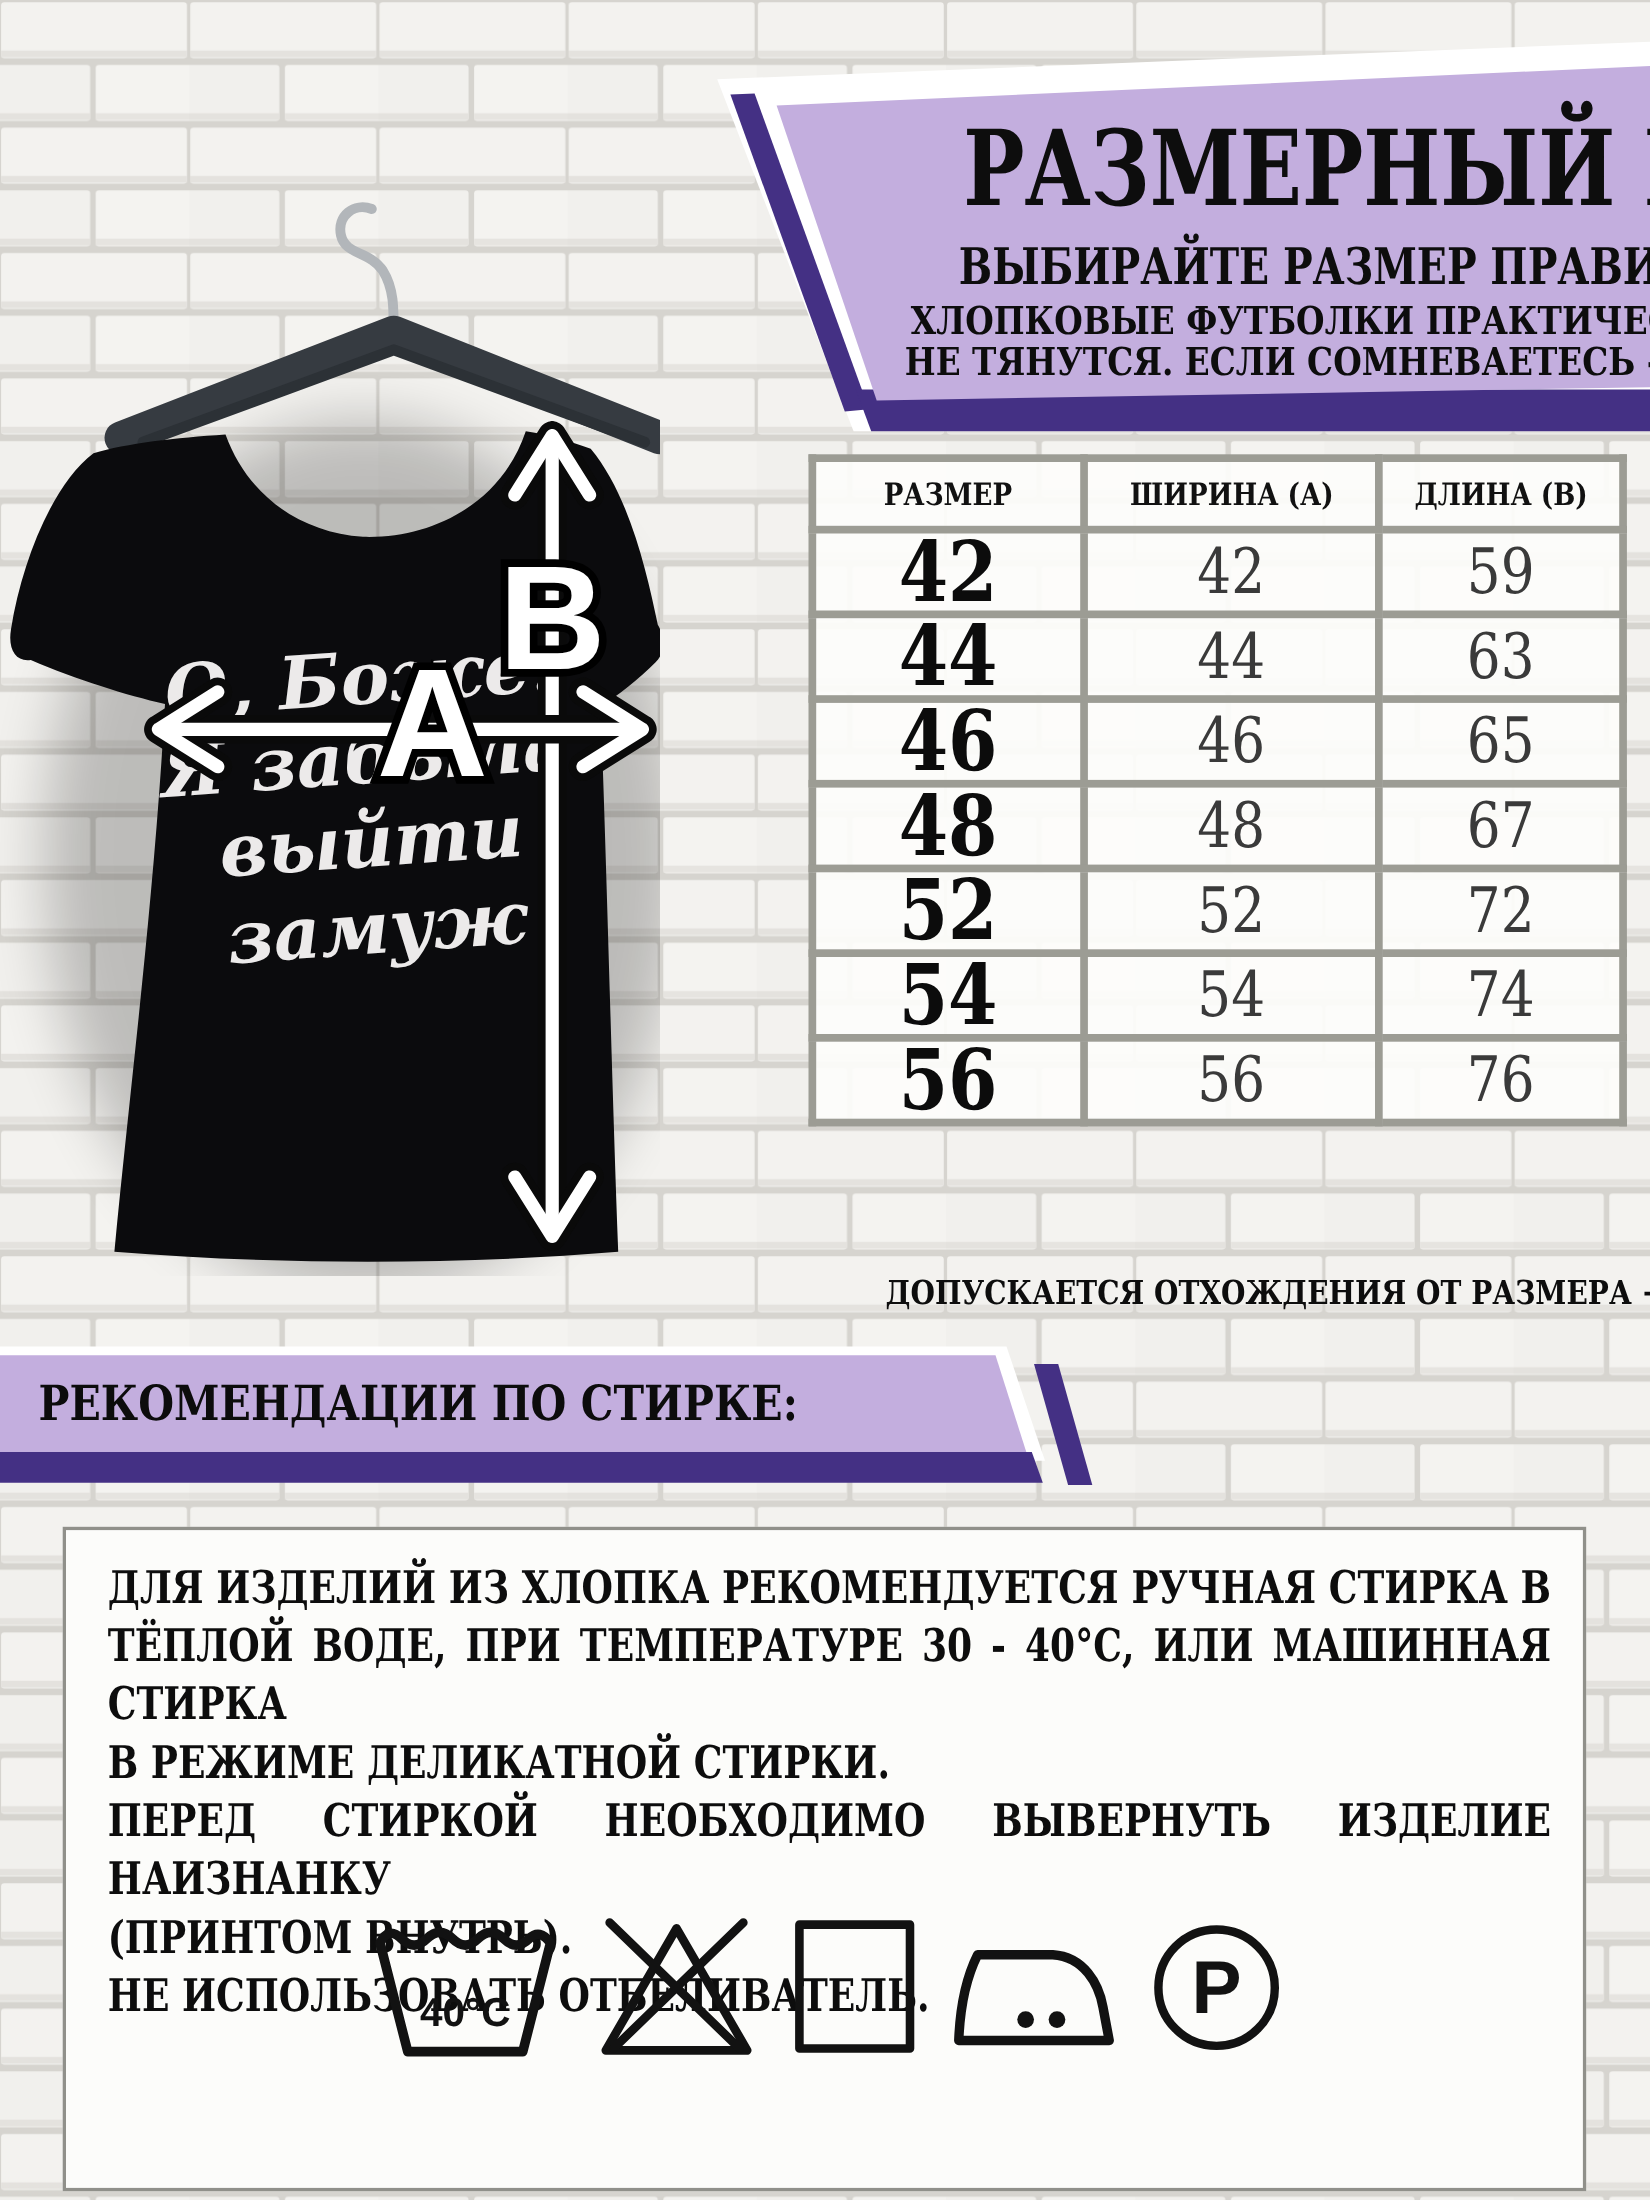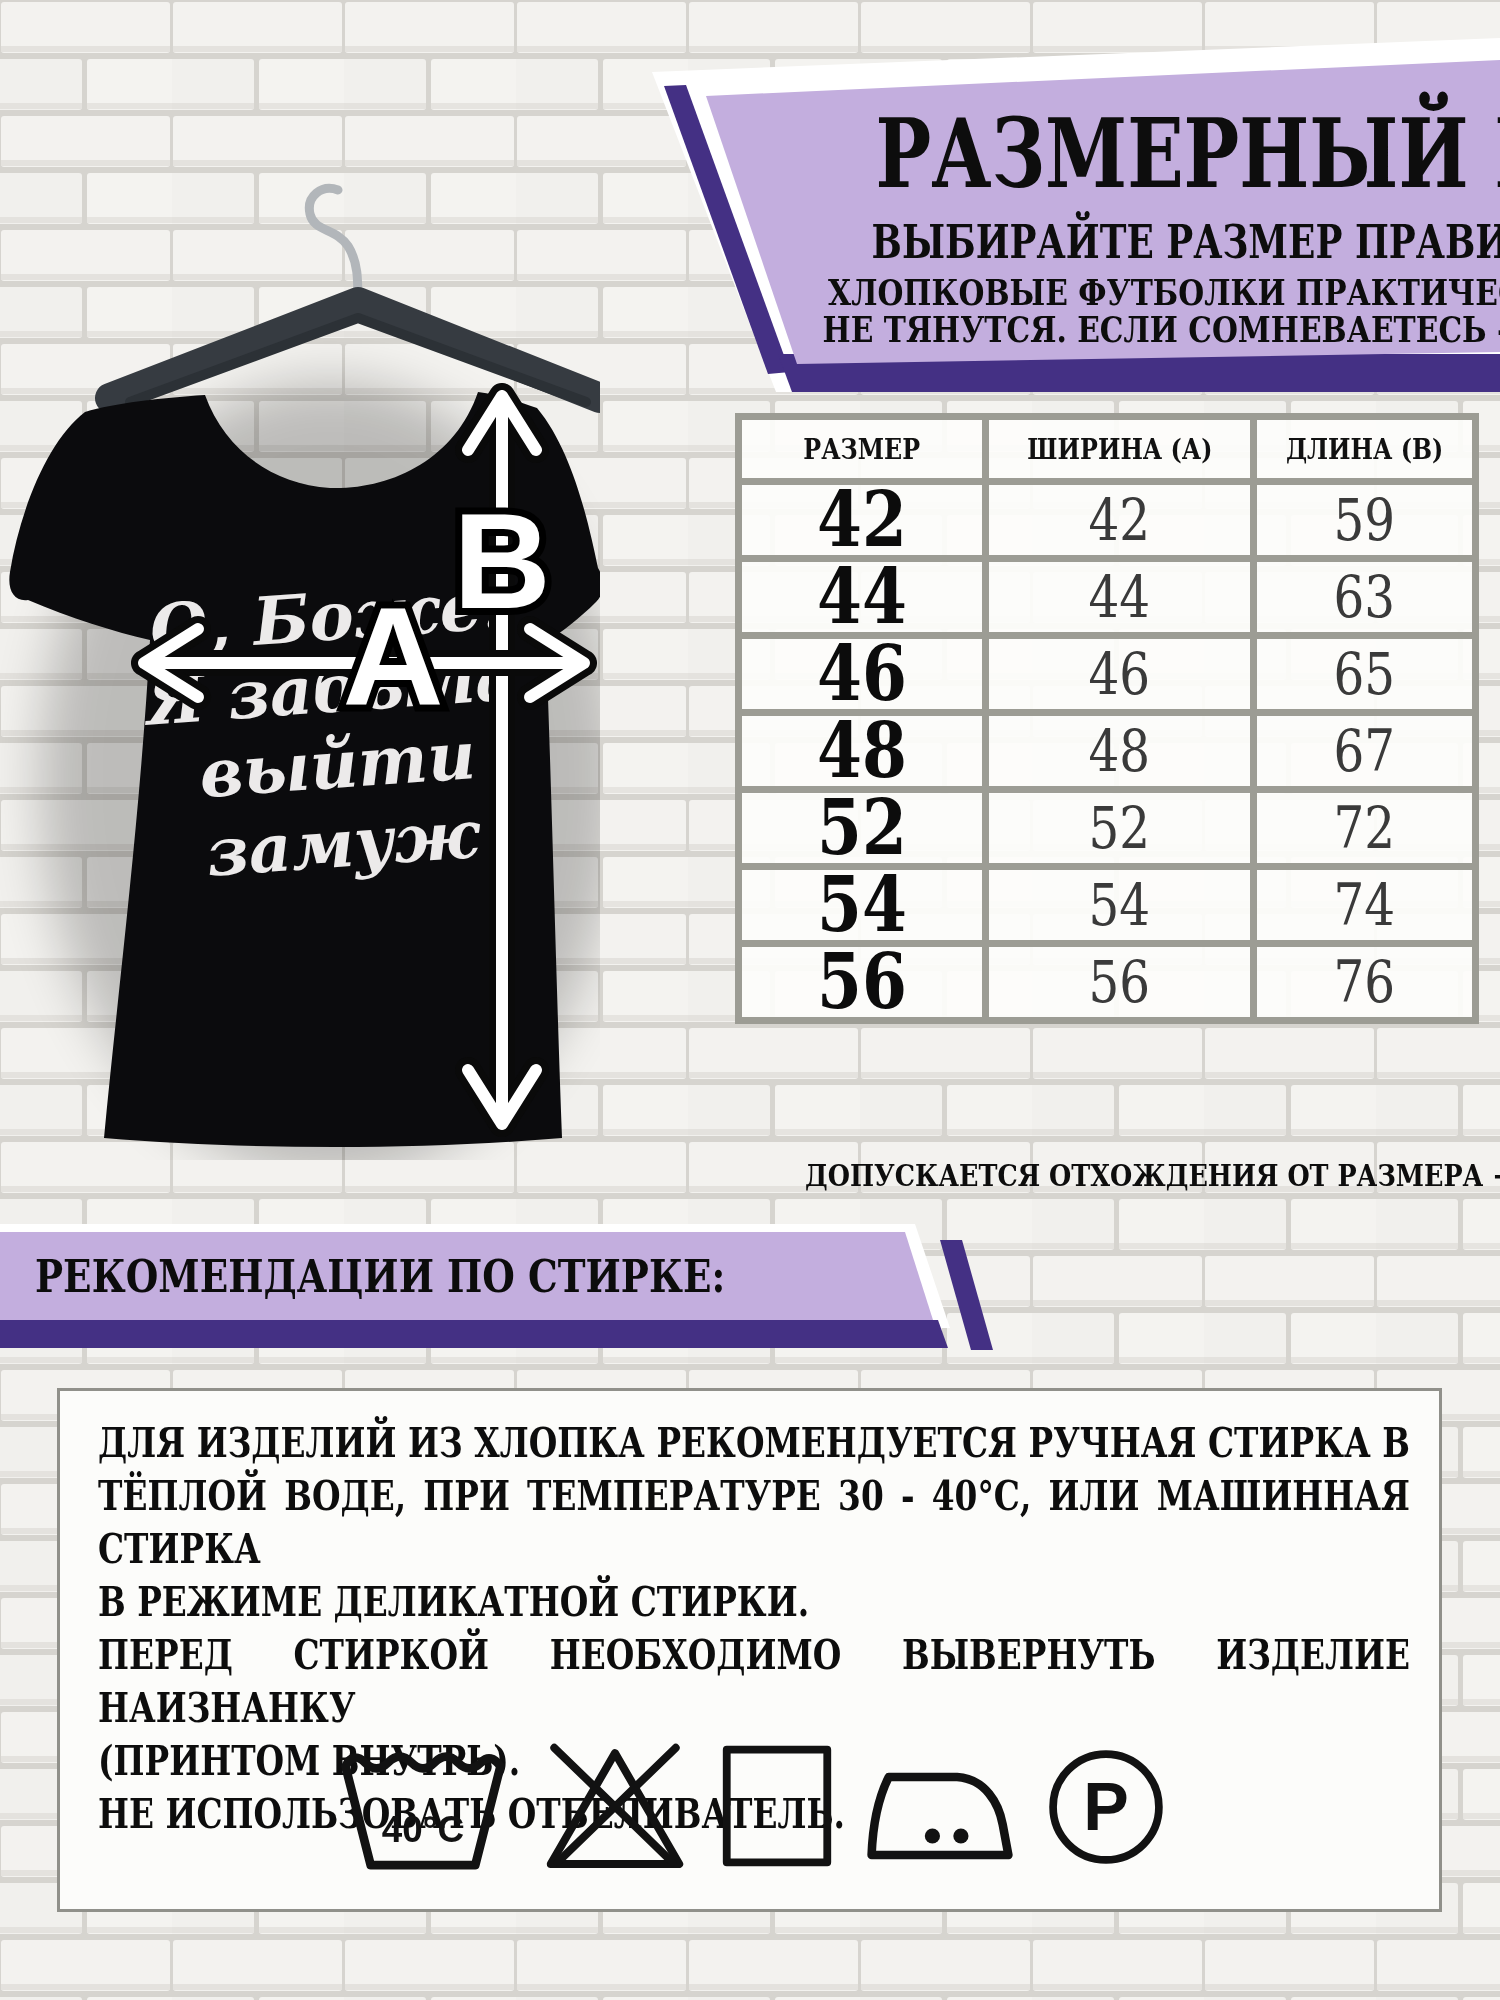--- a/index.html
+++ b/index.html
@@ -32,21 +32,21 @@
   .size-num{font-size:76px;font-weight:bold;color:#0c0c0c;line-height:70px;}
   .measure-num{font-size:57px;font-weight:normal;color:#3a3a3a;line-height:60px;}
   #table-footnote{left:735px;top:1158px;width:737px;text-align:center;
     font-size:30px;font-weight:bold;color:#0d0d0d;}
 
   
   #wash-banner-text{left:35px;top:1243px;width:880px;
     font-size:44px;font-weight:bold;color:#0c0c0c;line-height:68px;}
 
   
-  #wash-box{left:57px;top:1388px;width:1385px;height:524px;box-sizing:border-box;
+  #wash-box{left:57px;top:1388px;width:1385px;height:604px;box-sizing:border-box;
     border:3px solid #90908a;background:#fcfcfa;}
   #wash-text{position:absolute;left:38px;top:26px;width:1640px;
     transform:scaleX(.8);transform-origin:left top;
     font-size:41px;font-weight:bold;color:#0d0d0d;line-height:53px;}
   #wash-text .j{text-align:justify;text-align-last:justify;}
   #care-symbols{position:absolute;left:0;right:0;top:348px;
     display:flex;justify-content:center;align-items:flex-end;gap:26px;}
   .care{display:block;}
   .care path,.care rect,.care circle,.care line{
     fill:none;stroke:#121212;stroke-width:9;stroke-linejoin:round;stroke-linecap:round;}

